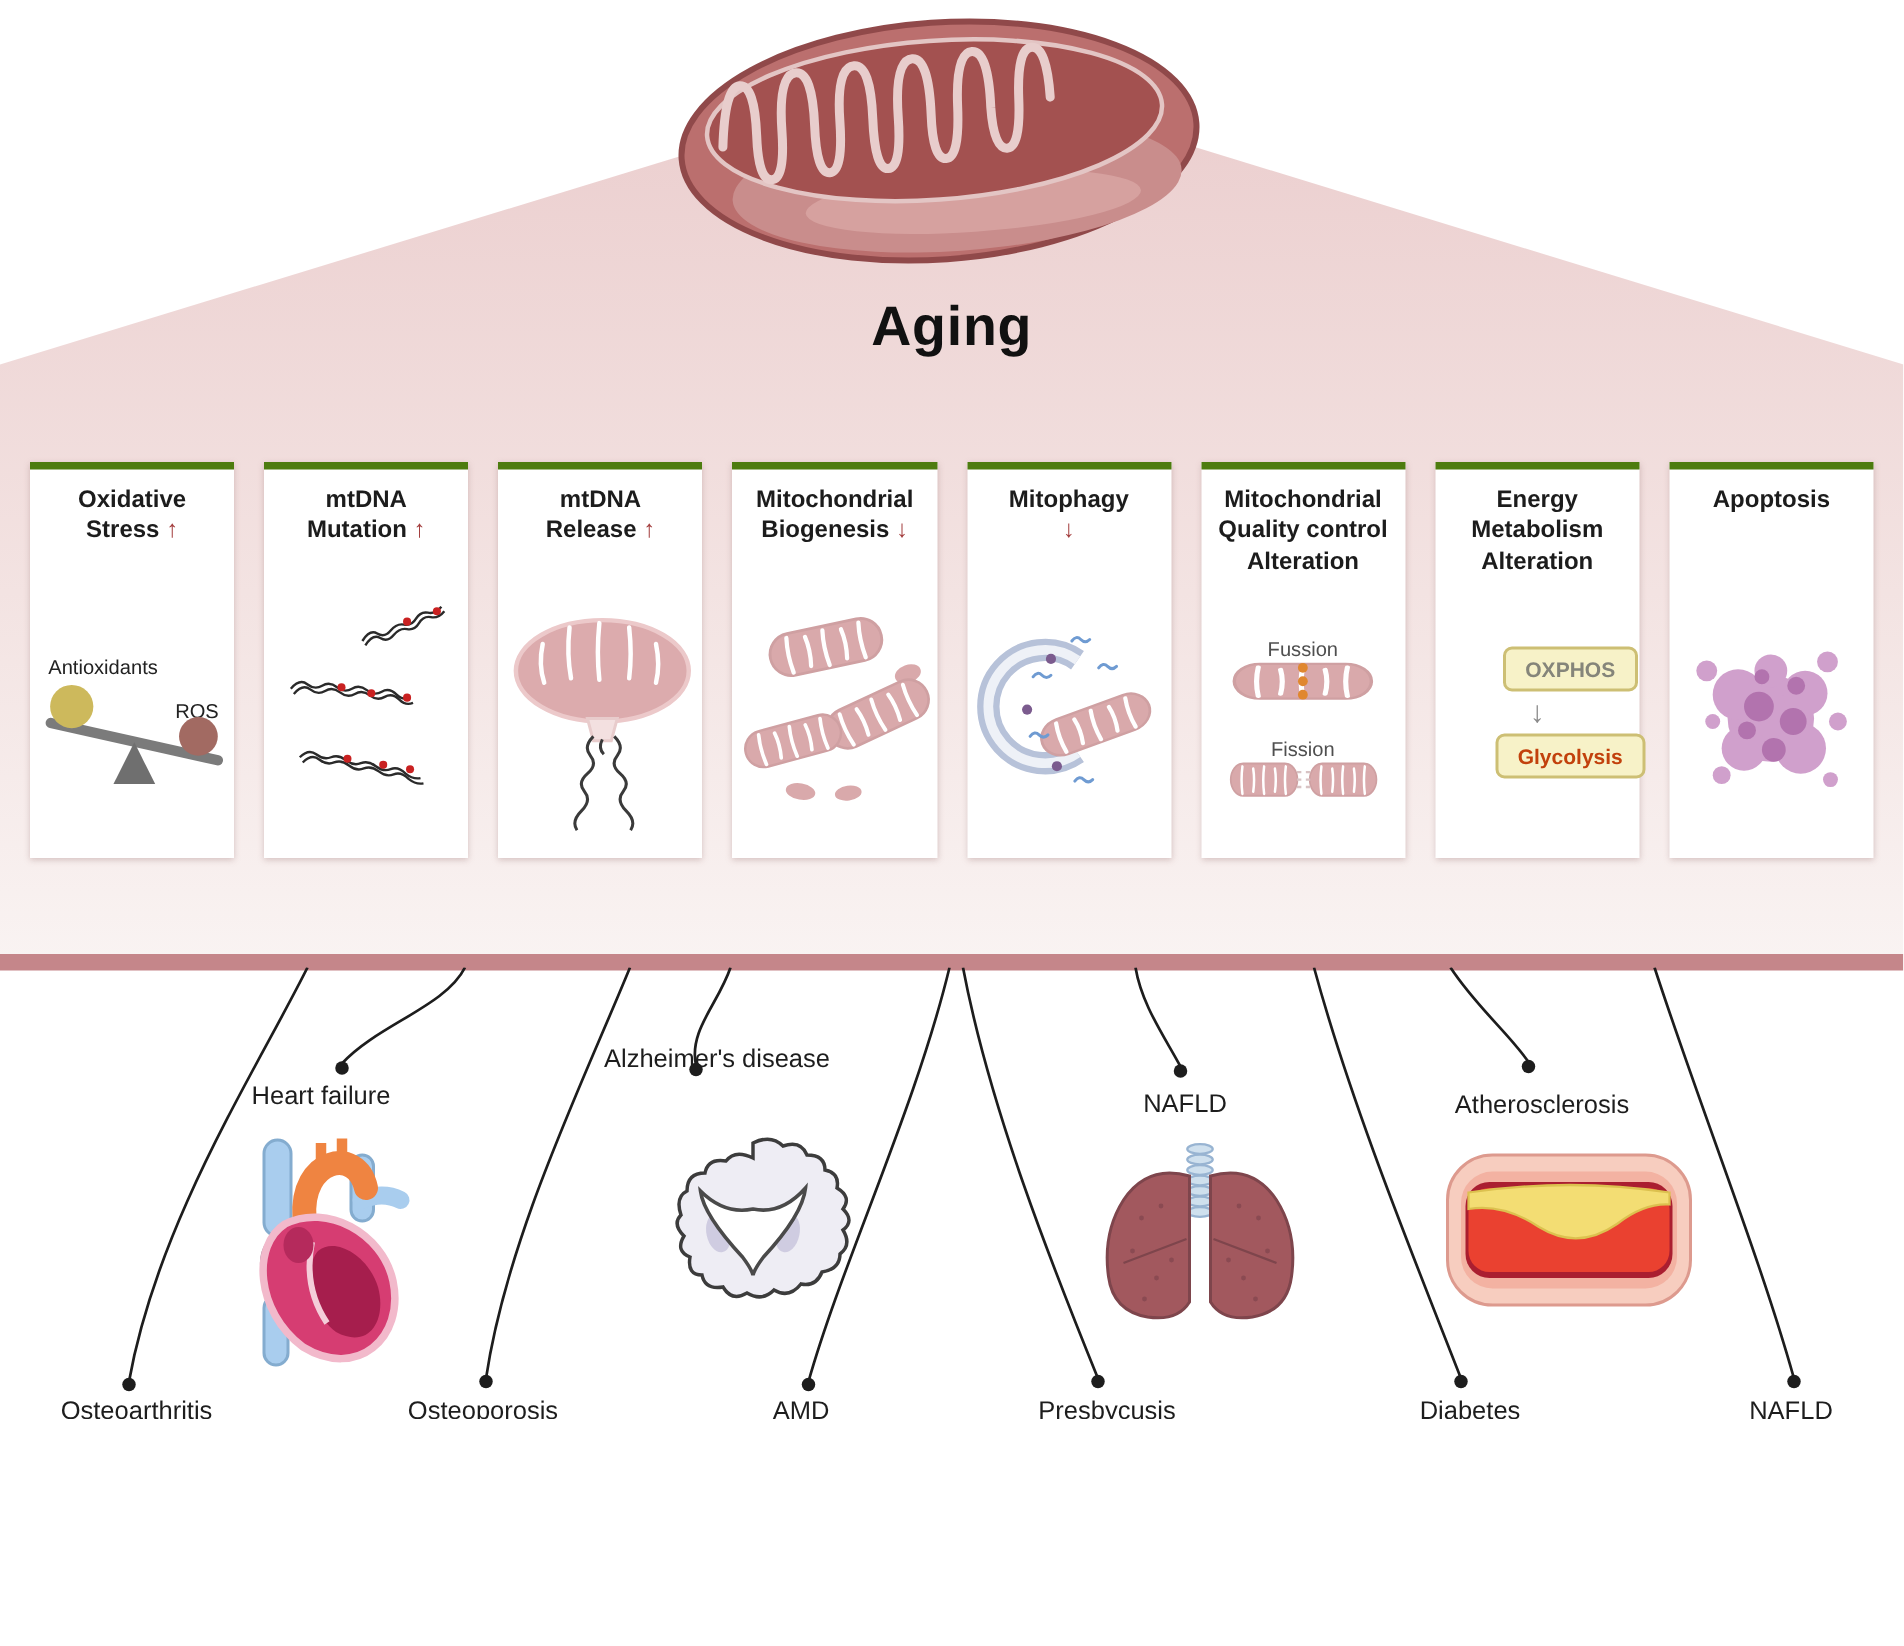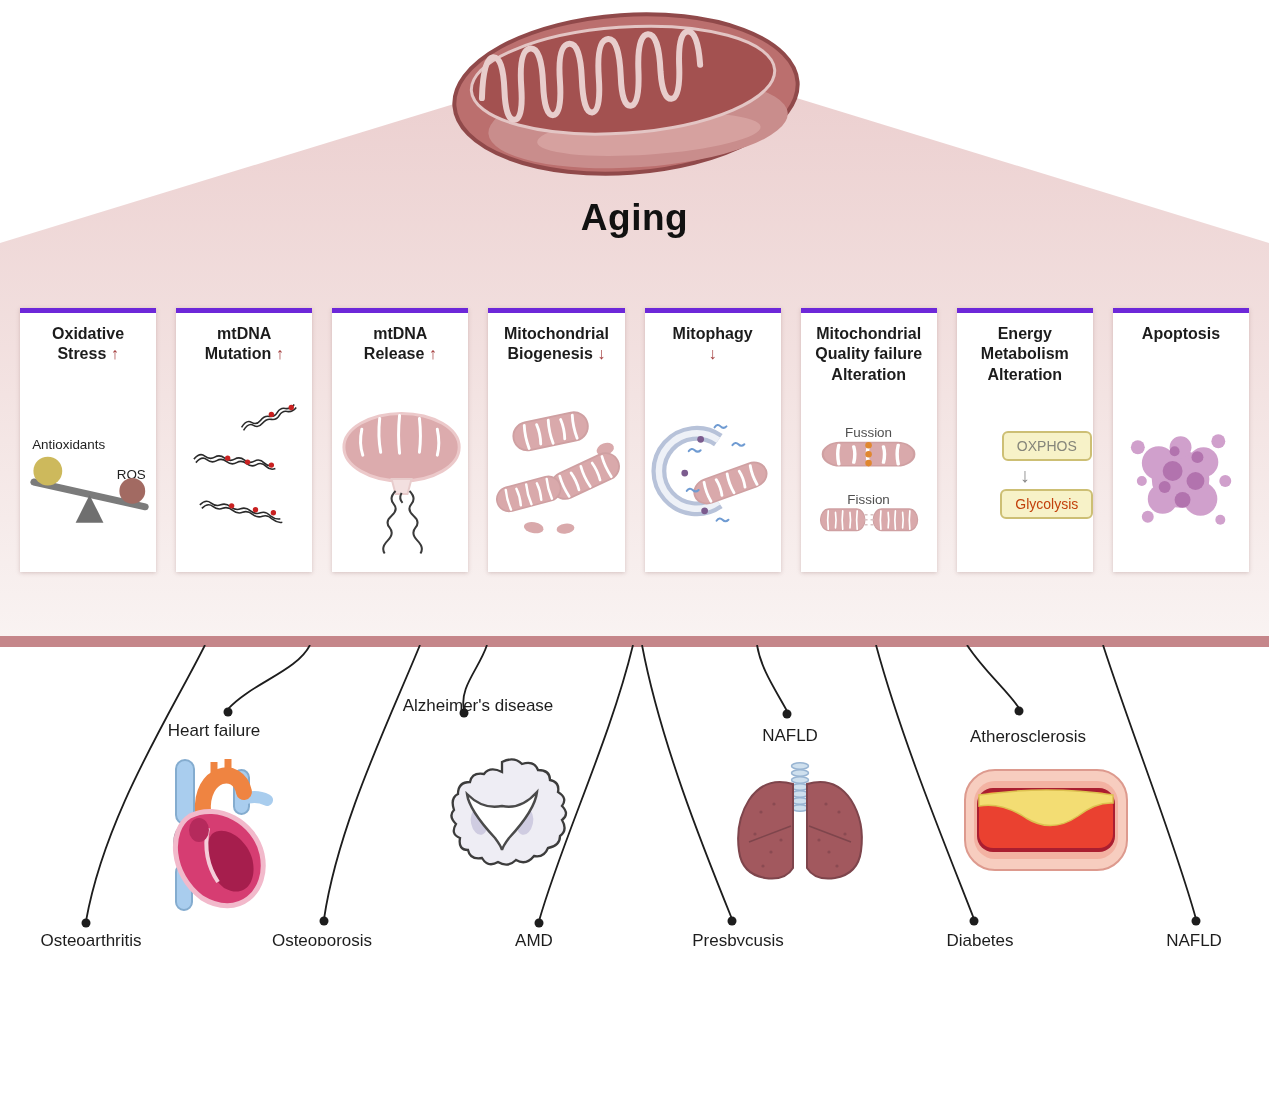--- a/index.html
+++ b/index.html
@@ -9,31 +9,31 @@
   svg text{font-family:"Liberation Sans",sans-serif;}
 
   
   #backdrop{left:0;top:0;}
   #aging-title{left:0;right:0;top:197px;text-align:center;font-size:37px;
     font-weight:800;color:#111;letter-spacing:.5px;}
 
   
   .panel-row{position:absolute;left:20px;top:308px;width:1229px;height:264px;
     display:flex;gap:20px;}
-  .panel{position:relative;flex:1;background:#fff;border-top:5px solid #6d28d9;
+  .panel{position:relative;flex:1;background:#fff;border-top:5px solid #4d7c0f;
     box-shadow:0 1px 4px rgba(150,110,110,.35);}
   .panel-title{margin-top:11px;text-align:center;font-weight:bold;font-size:16px;
     line-height:1.28;color:#1c1c1c;}
   .arrow{color:#a43f3f;font-weight:bold;}
   .arrow-line{display:block;}
   .panel-art{position:absolute;left:0;bottom:0;width:100%;height:185px;}
   .energy-art{position:absolute;top:118px;left:0;right:0;display:flex;
     flex-direction:column;align-items:center;gap:4px;}
   .met-box{border:2px solid #cdbf74;background:#f7f2c8;border-radius:6px;
-    padding:5px 13px;font-size:14px;font-weight:normal;margin-left:44px;}
+    padding:5px 13px;font-size:14px;font-weight:bold;margin-left:44px;}
   .met-box.oxphos{color:#85857a;}
   .met-box.glyco{color:#c2410c;}
   .down-arrow{color:#8a8a8a;font-size:20px;line-height:1;}
 
   
   .disease-label{position:absolute;transform:translateX(-50%);font-size:17px;
     color:#1d1d1d;white-space:nowrap;}
 </style>
 </head>
 <body>
@@ -179,21 +179,21 @@
           <path d="M42,104 q3,-4 6,-1 q3,3 6,0"></path>
           <path d="M72,134 q3,-4 6,-1 q3,3 6,0"></path>
           <path d="M88,58 q3,-4 6,-1 q3,3 6,0"></path>
         </g>
       </svg>
     </div>
 
     <div class="panel">
       <div class="panel-title">
         <span>Mitochondrial</span><br>
-        <span>Quality failure</span><br>
+        <span>Quality control</span><br>
         <span>Alteration</span>
       </div>
       <svg class="panel-art" viewBox="0 0 137 185">
         <text x="68" y="50" font-size="13.5" fill="#4f4f4f" text-anchor="middle">Fussion</text>
         <use href="#mito-pill" transform="translate(68,67) scale(1.15,0.78) translate(-40,-15)"></use>
         <g fill="#e0872f">
           <circle cx="68" cy="58" r="3.3"></circle>
             <circle cx="68" cy="67" r="3.3"></circle>
             <circle cx="68" cy="76" r="3.3"></circle>
         </g>

